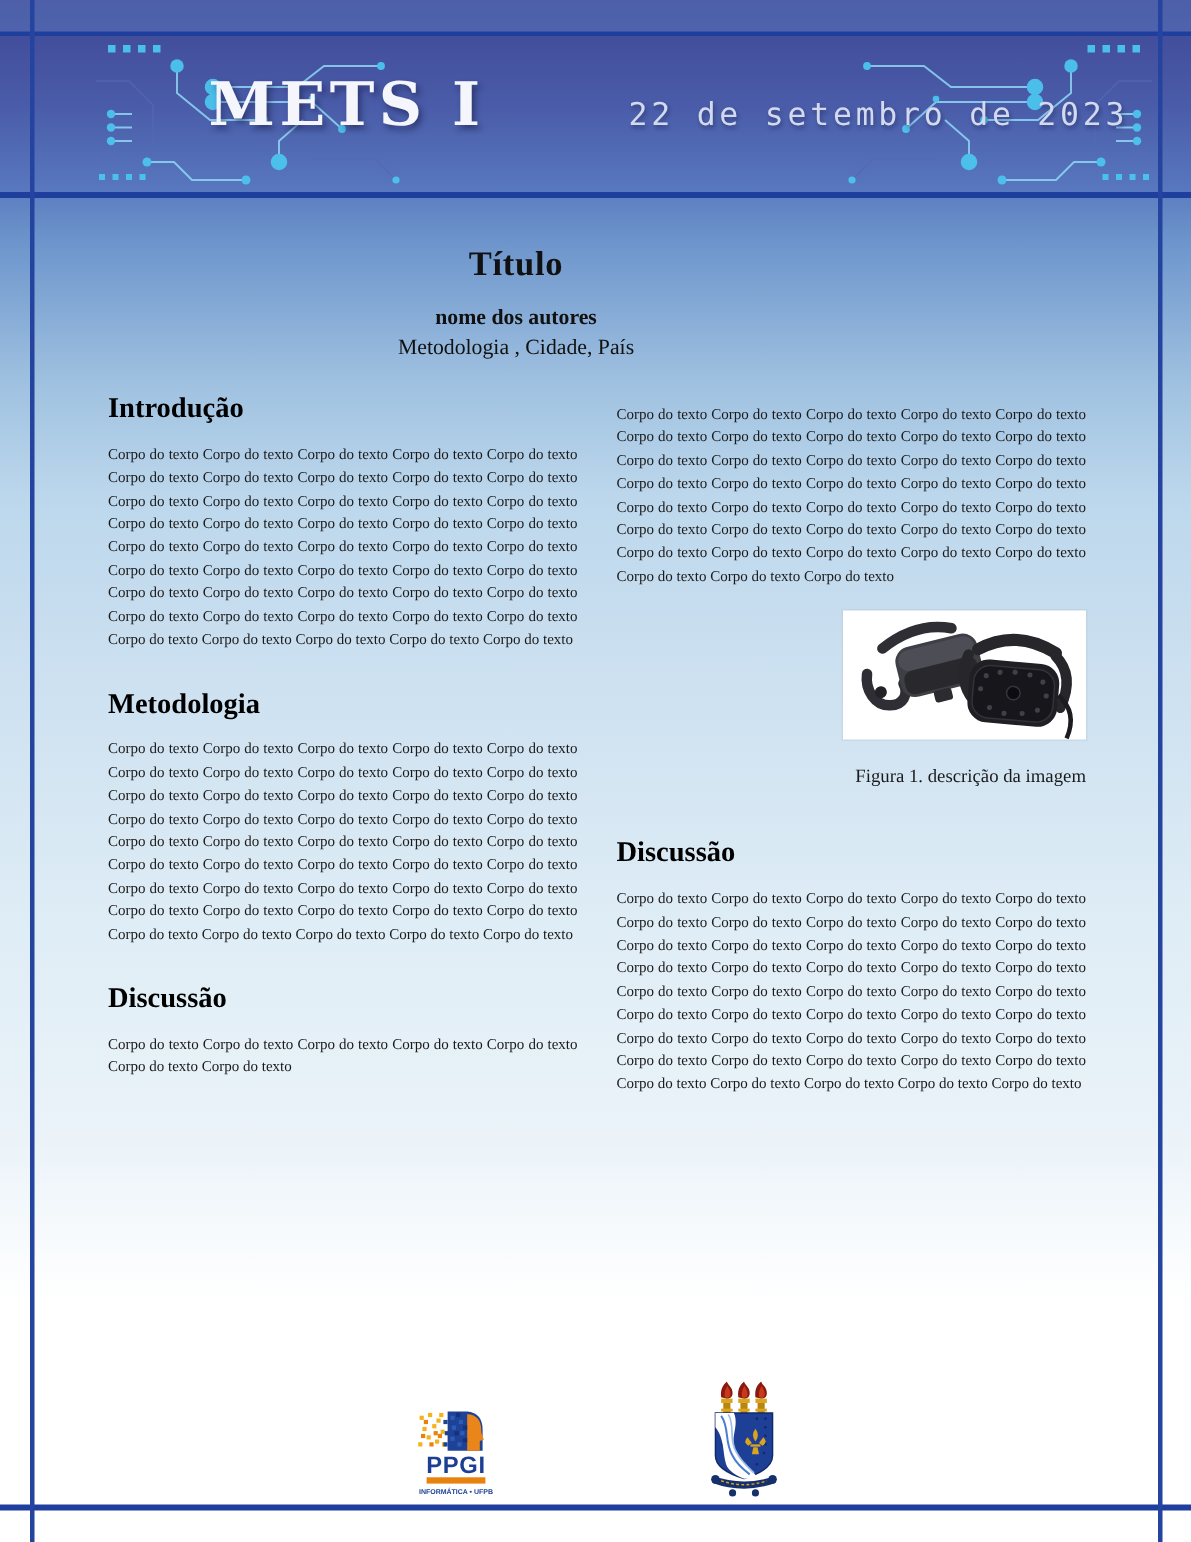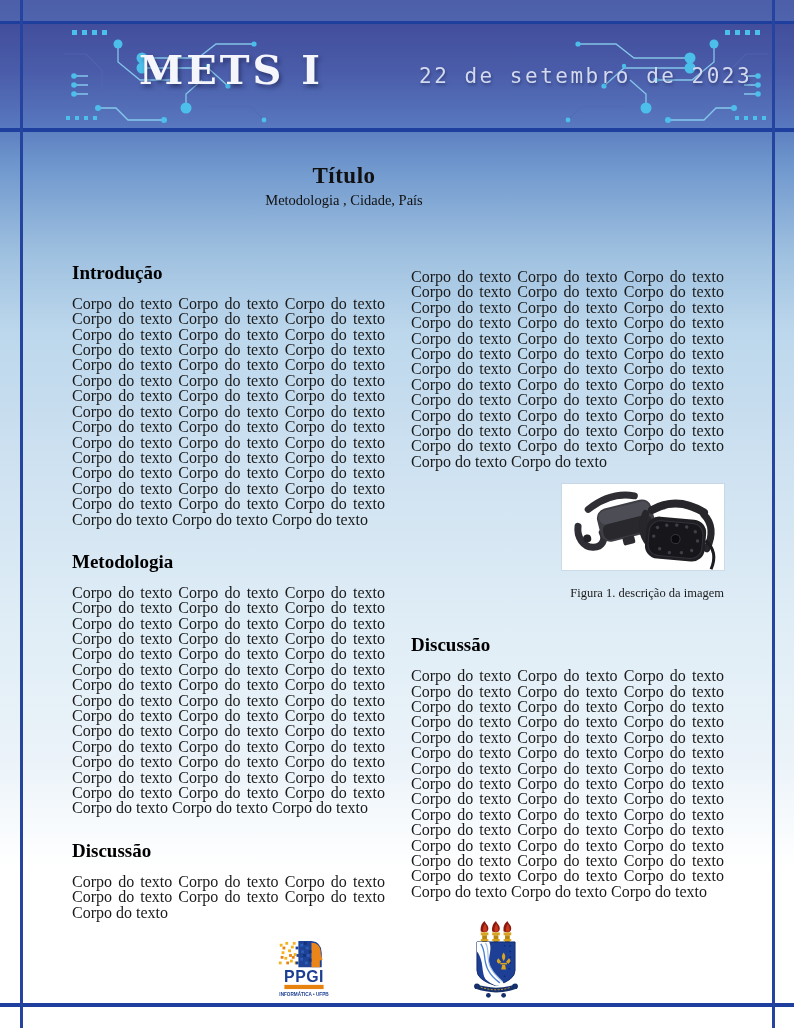--- a/index.html
+++ b/index.html
@@ -52,21 +52,21 @@
   .columns{
     position:absolute;left:72px;top:262px;width:652px;
     display:flex;gap:26px;color:#1a1a1a;
   }
   .col{width:318px;}
   .col h2{
     font-size:19px;font-weight:bold;margin:24px 0 12px 0;line-height:1.15;color:#000;
   }
   .col h2:first-child{margin-top:0;}
   .col p{
-    margin:0;font-size:16px;line-height:15.4px;text-align:justify;
+    margin:0;font-size:10px;line-height:15.4px;text-align:justify;
     text-justify:inter-word;
   }
   .col-right .lead{margin-top:7px;}
   
   .figure-block{margin:15px 0 0 0;text-align:right;}
   .figure-image{
     display:inline-block;width:162px;height:86px;background:#ffffff;
     box-shadow:0 0 0 1px rgba(180,195,210,.35);
   }
   .figure-caption{margin-top:12px;font-size:12.5px;color:#1a1a1a;}
@@ -165,20 +165,21 @@
   </div>
 
   <div class="hline top"></div>
   <div class="hline mid"></div>
   <div class="hline bottom"></div>
   <div class="vline left"></div>
   <div class="vline right"></div>
 
   <div class="headmatter">
     <div class="paper-title">Título</div>
+    <div class="paper-authors">nome dos autores</div>
     <div class="paper-affiliation">Metodologia , Cidade, País</div>
   </div>
 
   <div class="columns">
     <div class="col col-left">
       <h2>Introdução</h2>
       <p>Corpo do texto Corpo do texto Corpo do texto Corpo do texto Corpo do texto Corpo do texto Corpo do texto Corpo do texto Corpo do texto Corpo do texto Corpo do texto Corpo do texto Corpo do texto Corpo do texto Corpo do texto Corpo do texto Corpo do texto Corpo do texto Corpo do texto Corpo do texto Corpo do texto Corpo do texto Corpo do texto Corpo do texto Corpo do texto Corpo do texto Corpo do texto Corpo do texto Corpo do texto Corpo do texto Corpo do texto Corpo do texto Corpo do texto Corpo do texto Corpo do texto Corpo do texto Corpo do texto Corpo do texto Corpo do texto Corpo do texto Corpo do texto Corpo do texto Corpo do texto Corpo do texto Corpo do texto</p>
       <h2>Metodologia</h2>
       <p>Corpo do texto Corpo do texto Corpo do texto Corpo do texto Corpo do texto Corpo do texto Corpo do texto Corpo do texto Corpo do texto Corpo do texto Corpo do texto Corpo do texto Corpo do texto Corpo do texto Corpo do texto Corpo do texto Corpo do texto Corpo do texto Corpo do texto Corpo do texto Corpo do texto Corpo do texto Corpo do texto Corpo do texto Corpo do texto Corpo do texto Corpo do texto Corpo do texto Corpo do texto Corpo do texto Corpo do texto Corpo do texto Corpo do texto Corpo do texto Corpo do texto Corpo do texto Corpo do texto Corpo do texto Corpo do texto Corpo do texto Corpo do texto Corpo do texto Corpo do texto Corpo do texto Corpo do texto</p>
       <h2>Discussão</h2>

